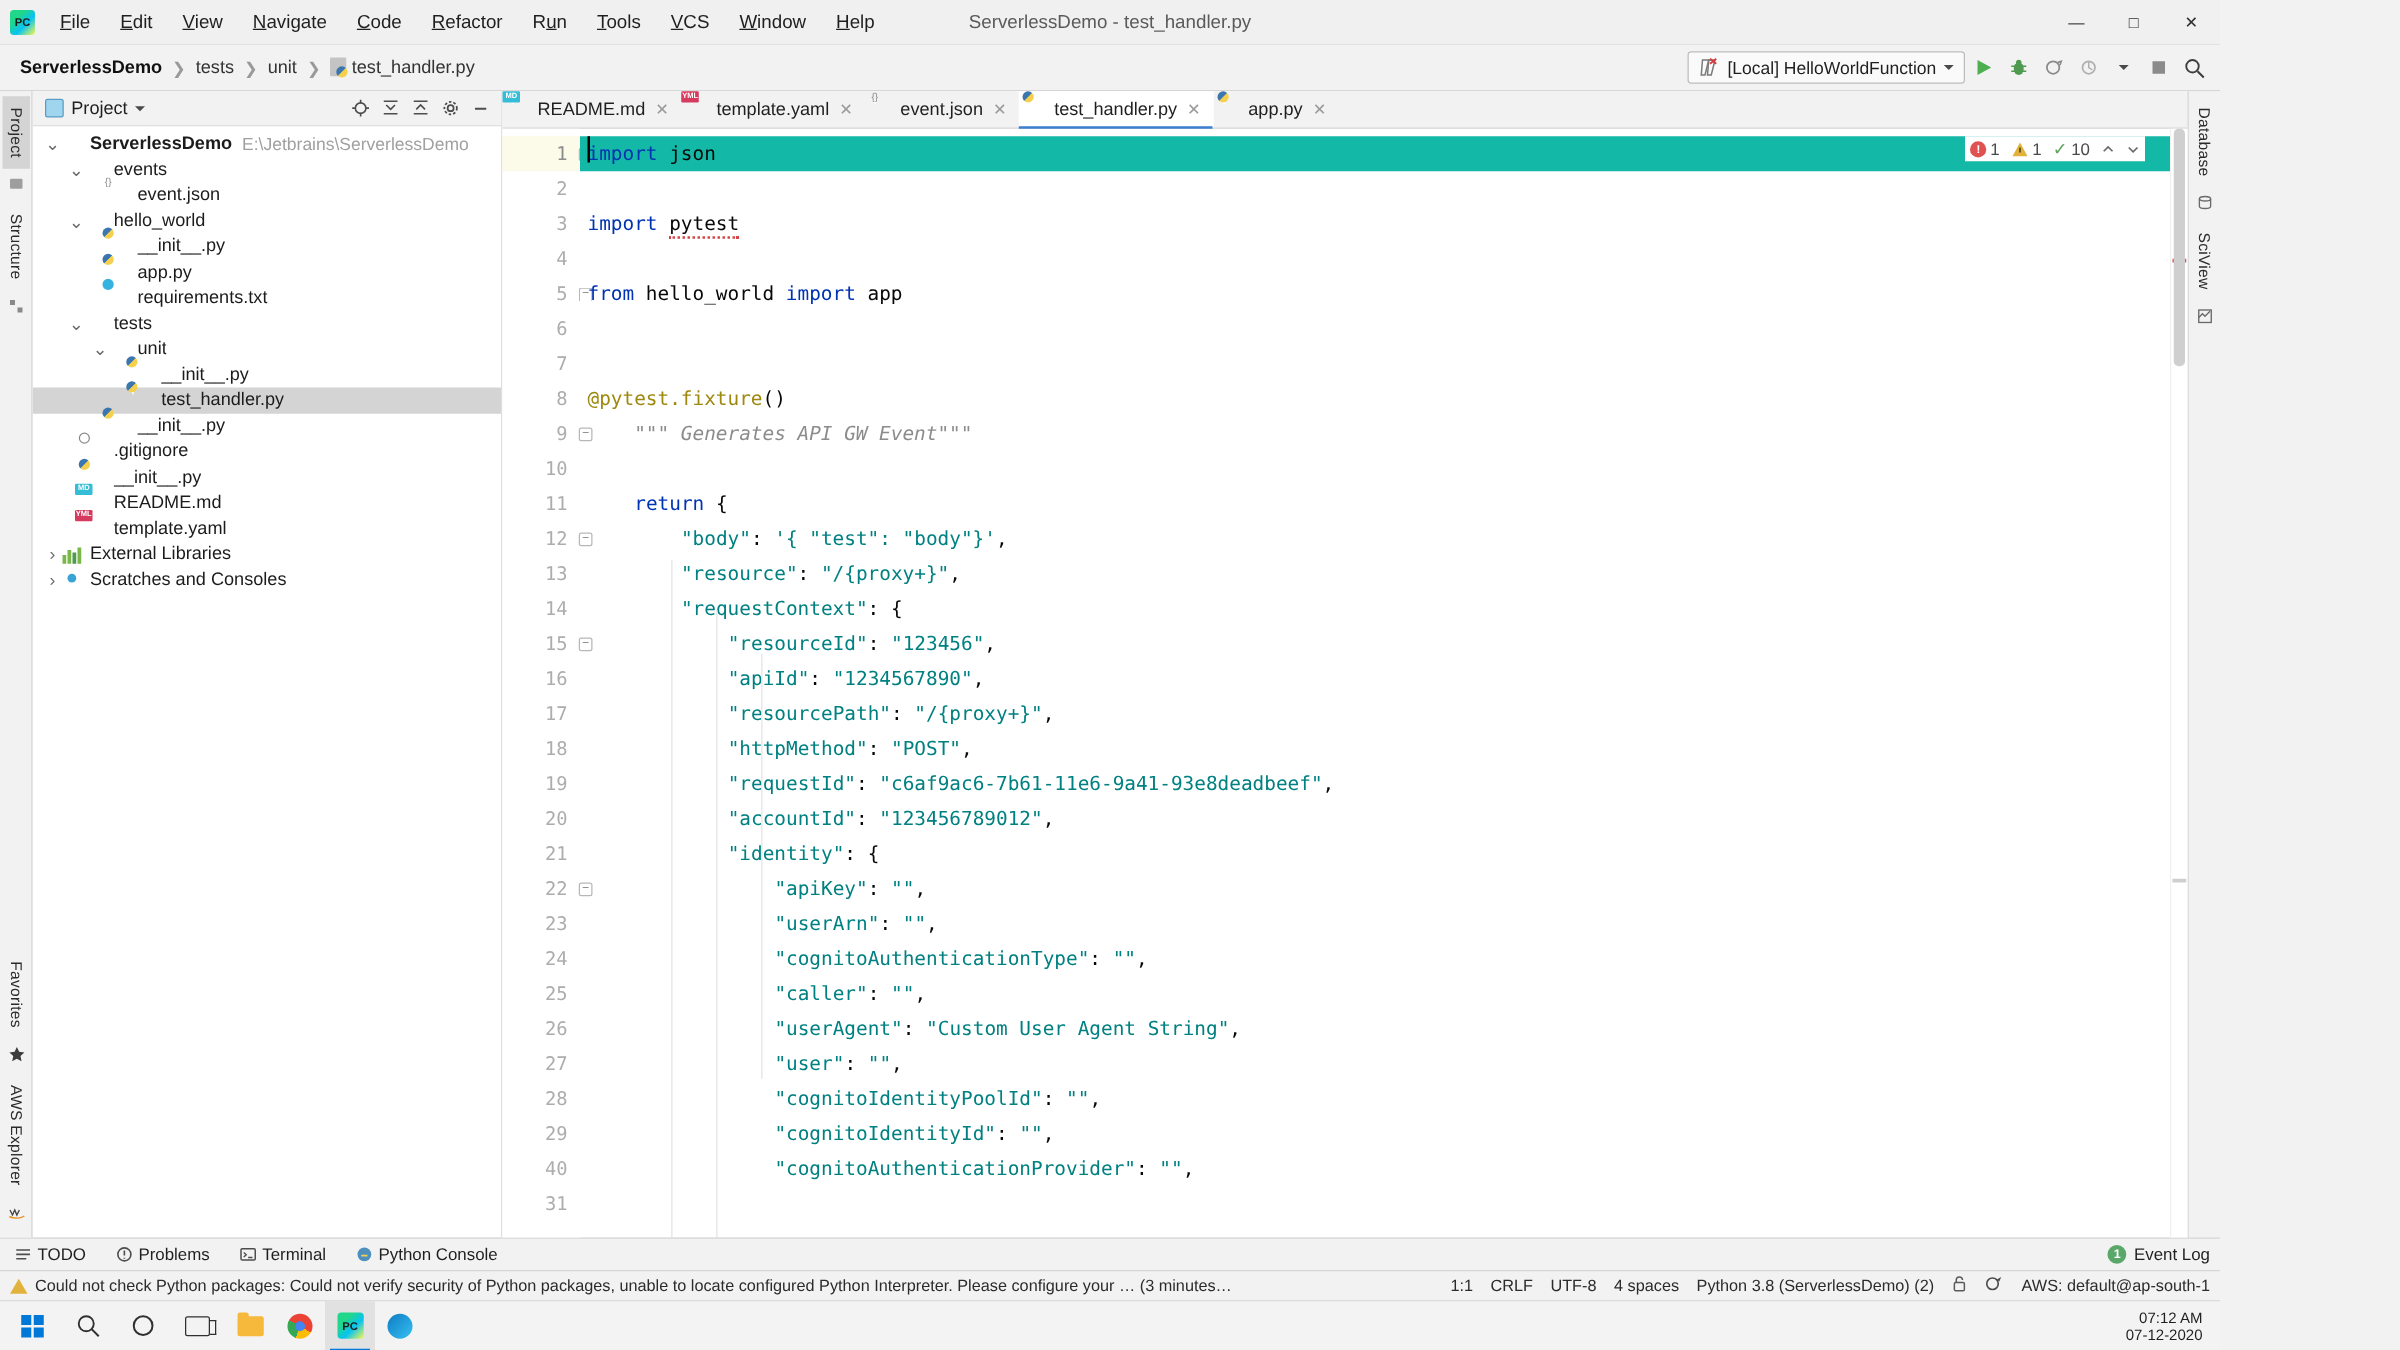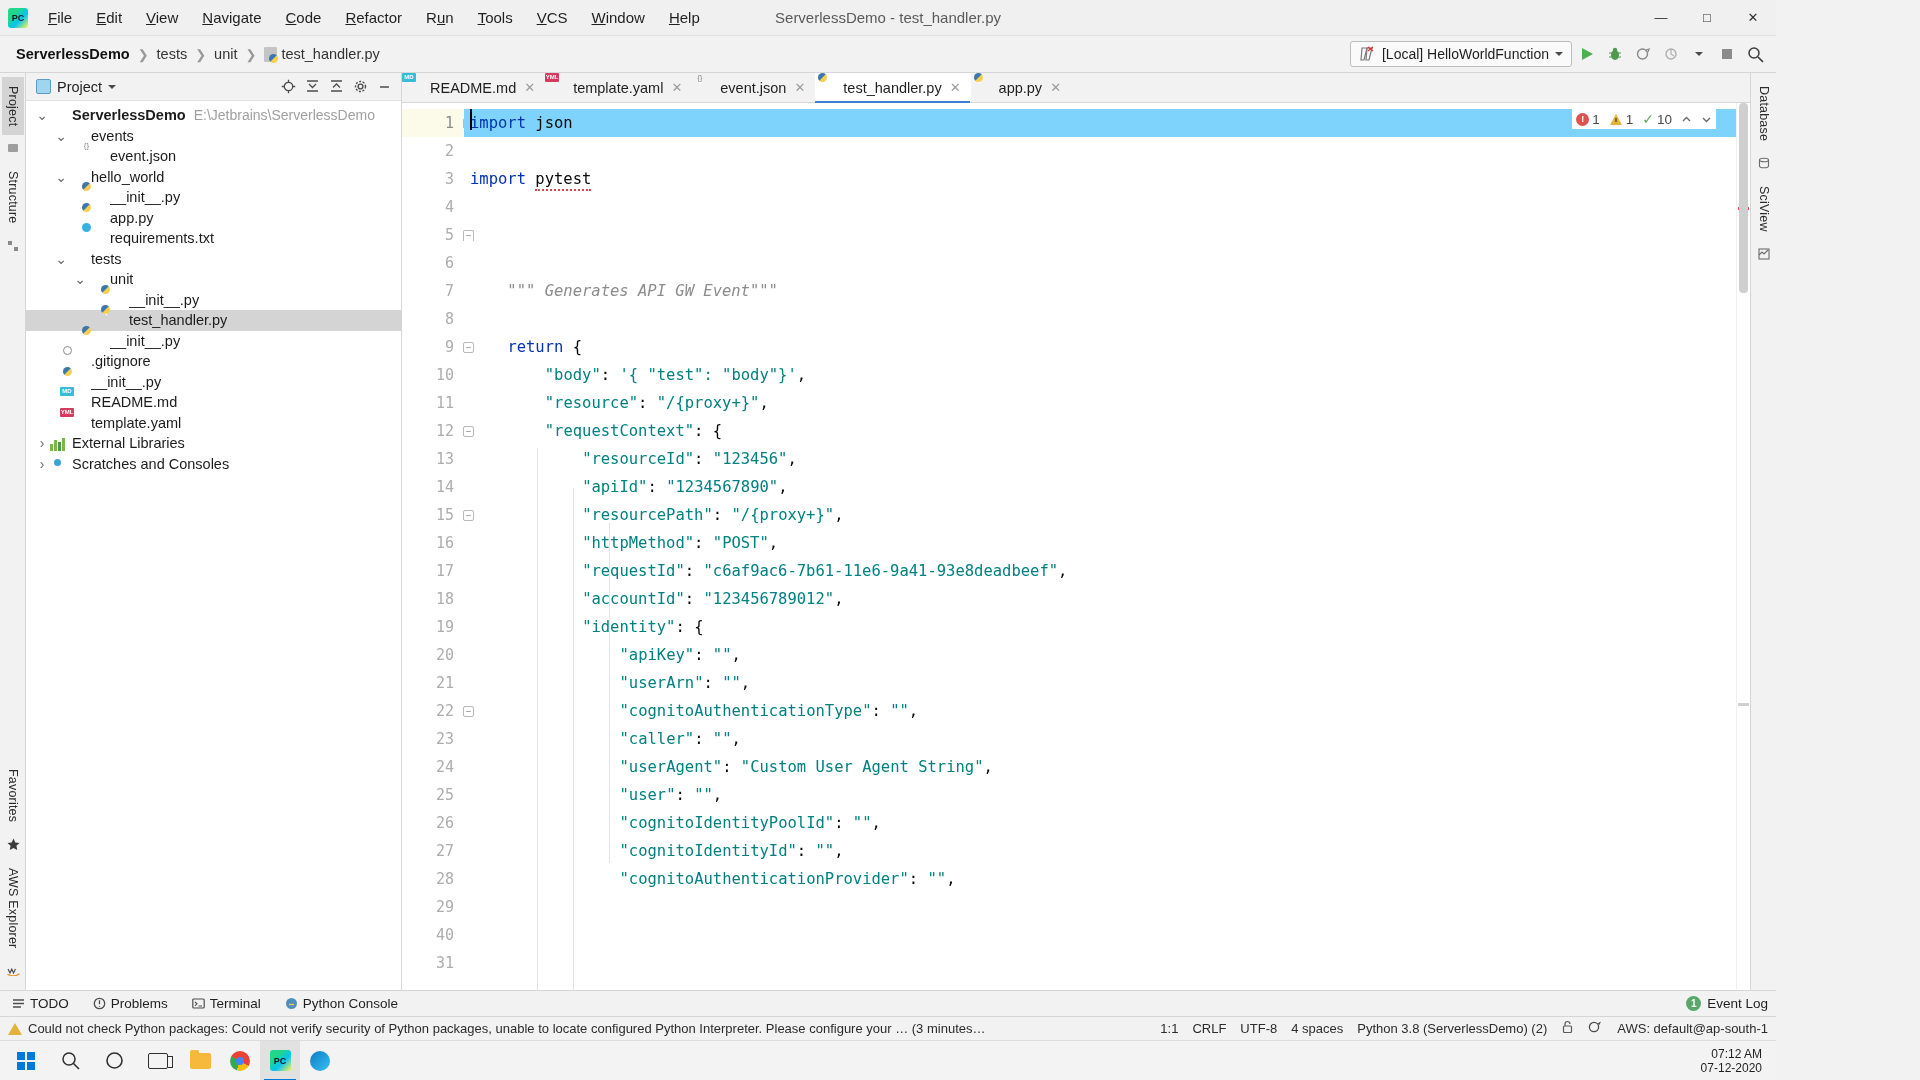--- a/index.html
+++ b/index.html
@@ -169,21 +169,21 @@
   .fold {
     position: absolute; right: -10px; top: 9px; width: 11px; height: 11px;
     border: 1px solid #b8b8b8; border-radius: 2px; background: #fff; color:#8c8c8c;
     font-size: 9px; line-height: 9px; text-align: center;
   }
   .code {
     flex: 1; padding-top: 6px; overflow: hidden; position: relative;
     font-family: "DejaVu Sans Mono", monospace; font-size: 15.5px;
   }
   .cl { height: 28px; line-height: 28px; white-space: pre; padding-left: 6px; }
-  .cl.cur { background: #7dd3fc; }
+  .cl.cur { background: #14b8a6; }
   .kw { color: #0033b3; }
   .dec { color: #9e880d; }
   .strq { color: #008080; }
   .doc { color: #8c8c8c; font-style: italic; }
   .fn { color: #00627a; }
   .plain { color: #080808; }
   .squig { border-bottom: 2px dotted #d64545; padding-bottom: 1px; }
   .caret-line { position: absolute; left: 6px; top: 6px; width: 1.5px; height: 21px; background: #000; }
   .indent-guide { position: absolute; width: 1px; background: #e3e3e3; }
 
@@ -577,22 +577,24 @@
             <div class="ln">28</div>
             <div class="ln">29</div>
             <div class="ln">40</div>
             <div class="ln">31</div>
           </div>
         <div class="code" id="code">
             <div class="cl cur"><span class="kw">import</span><span class="plain"> </span><span class="plain">json</span></div>
             <div class="cl">&nbsp;</div>
             <div class="cl"><span class="kw">import</span><span class="plain"> </span><span class="plain squig">pytest</span></div>
             <div class="cl">&nbsp;</div>
+            <div class="cl"><span class="kw">from</span><span class="plain"> </span><span class="plain">hello_world</span><span class="plain"> </span><span class="kw">import</span><span class="plain"> </span><span class="plain">app</span></div>
             <div class="cl">&nbsp;</div>
             <div class="cl">&nbsp;</div>
+            <div class="cl"><span class="dec">@pytest.fixture</span><span class="plain">()</span></div>
             <div class="cl">    <span class="doc">""" Generates API GW Event"""</span></div>
             <div class="cl">&nbsp;</div>
             <div class="cl"><span class="plain"> </span><span class="plain"> </span><span class="plain"> </span><span class="plain"> </span><span class="kw">return</span><span class="plain"> </span><span class="plain">{</span></div>
             <div class="cl"><span class="plain"> </span><span class="plain"> </span><span class="plain"> </span><span class="plain"> </span><span class="plain"> </span><span class="plain"> </span><span class="plain"> </span><span class="plain"> </span><span class="strq">"body"</span><span class="plain">:</span><span class="plain"> </span><span class="strq">'{ "test": "body"}'</span><span class="plain">,</span></div>
             <div class="cl"><span class="plain"> </span><span class="plain"> </span><span class="plain"> </span><span class="plain"> </span><span class="plain"> </span><span class="plain"> </span><span class="plain"> </span><span class="plain"> </span><span class="strq">"resource"</span><span class="plain">:</span><span class="plain"> </span><span class="strq">"/{proxy+}"</span><span class="plain">,</span></div>
             <div class="cl"><span class="plain"> </span><span class="plain"> </span><span class="plain"> </span><span class="plain"> </span><span class="plain"> </span><span class="plain"> </span><span class="plain"> </span><span class="plain"> </span><span class="strq">"requestContext"</span><span class="plain">:</span><span class="plain"> </span><span class="plain">{</span></div>
             <div class="cl"><span class="plain"> </span><span class="plain"> </span><span class="plain"> </span><span class="plain"> </span><span class="plain"> </span><span class="plain"> </span><span class="plain"> </span><span class="plain"> </span><span class="plain"> </span><span class="plain"> </span><span class="plain"> </span><span class="plain"> </span><span class="strq">"resourceId"</span><span class="plain">:</span><span class="plain"> </span><span class="strq">"123456"</span><span class="plain">,</span></div>
             <div class="cl"><span class="plain"> </span><span class="plain"> </span><span class="plain"> </span><span class="plain"> </span><span class="plain"> </span><span class="plain"> </span><span class="plain"> </span><span class="plain"> </span><span class="plain"> </span><span class="plain"> </span><span class="plain"> </span><span class="plain"> </span><span class="strq">"apiId"</span><span class="plain">:</span><span class="plain"> </span><span class="strq">"1234567890"</span><span class="plain">,</span></div>
             <div class="cl"><span class="plain"> </span><span class="plain"> </span><span class="plain"> </span><span class="plain"> </span><span class="plain"> </span><span class="plain"> </span><span class="plain"> </span><span class="plain"> </span><span class="plain"> </span><span class="plain"> </span><span class="plain"> </span><span class="plain"> </span><span class="strq">"resourcePath"</span><span class="plain">:</span><span class="plain"> </span><span class="strq">"/{proxy+}"</span><span class="plain">,</span></div>
             <div class="cl"><span class="plain"> </span><span class="plain"> </span><span class="plain"> </span><span class="plain"> </span><span class="plain"> </span><span class="plain"> </span><span class="plain"> </span><span class="plain"> </span><span class="plain"> </span><span class="plain"> </span><span class="plain"> </span><span class="plain"> </span><span class="strq">"httpMethod"</span><span class="plain">:</span><span class="plain"> </span><span class="strq">"POST"</span><span class="plain">,</span></div>

